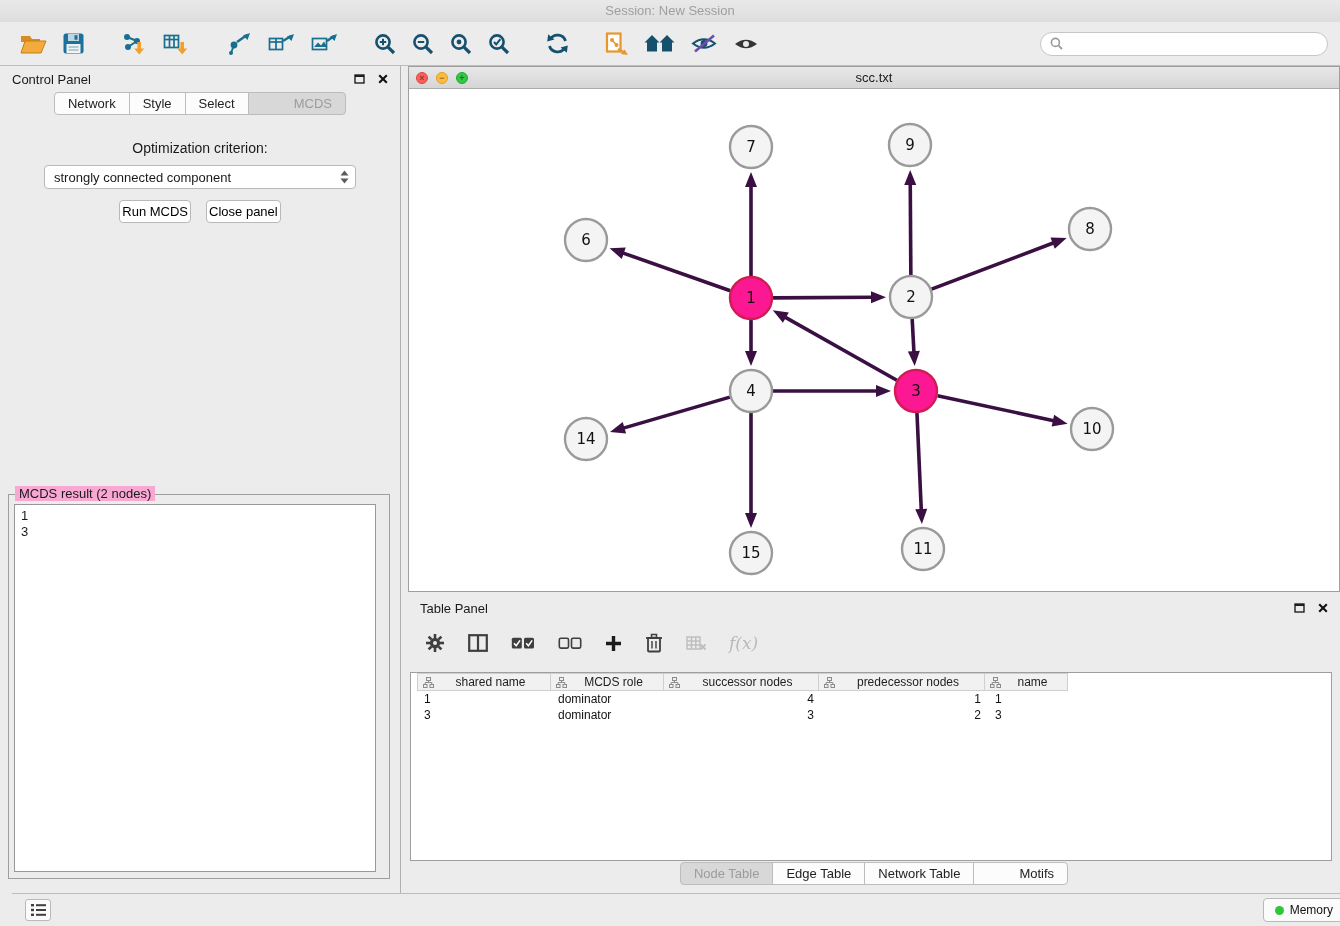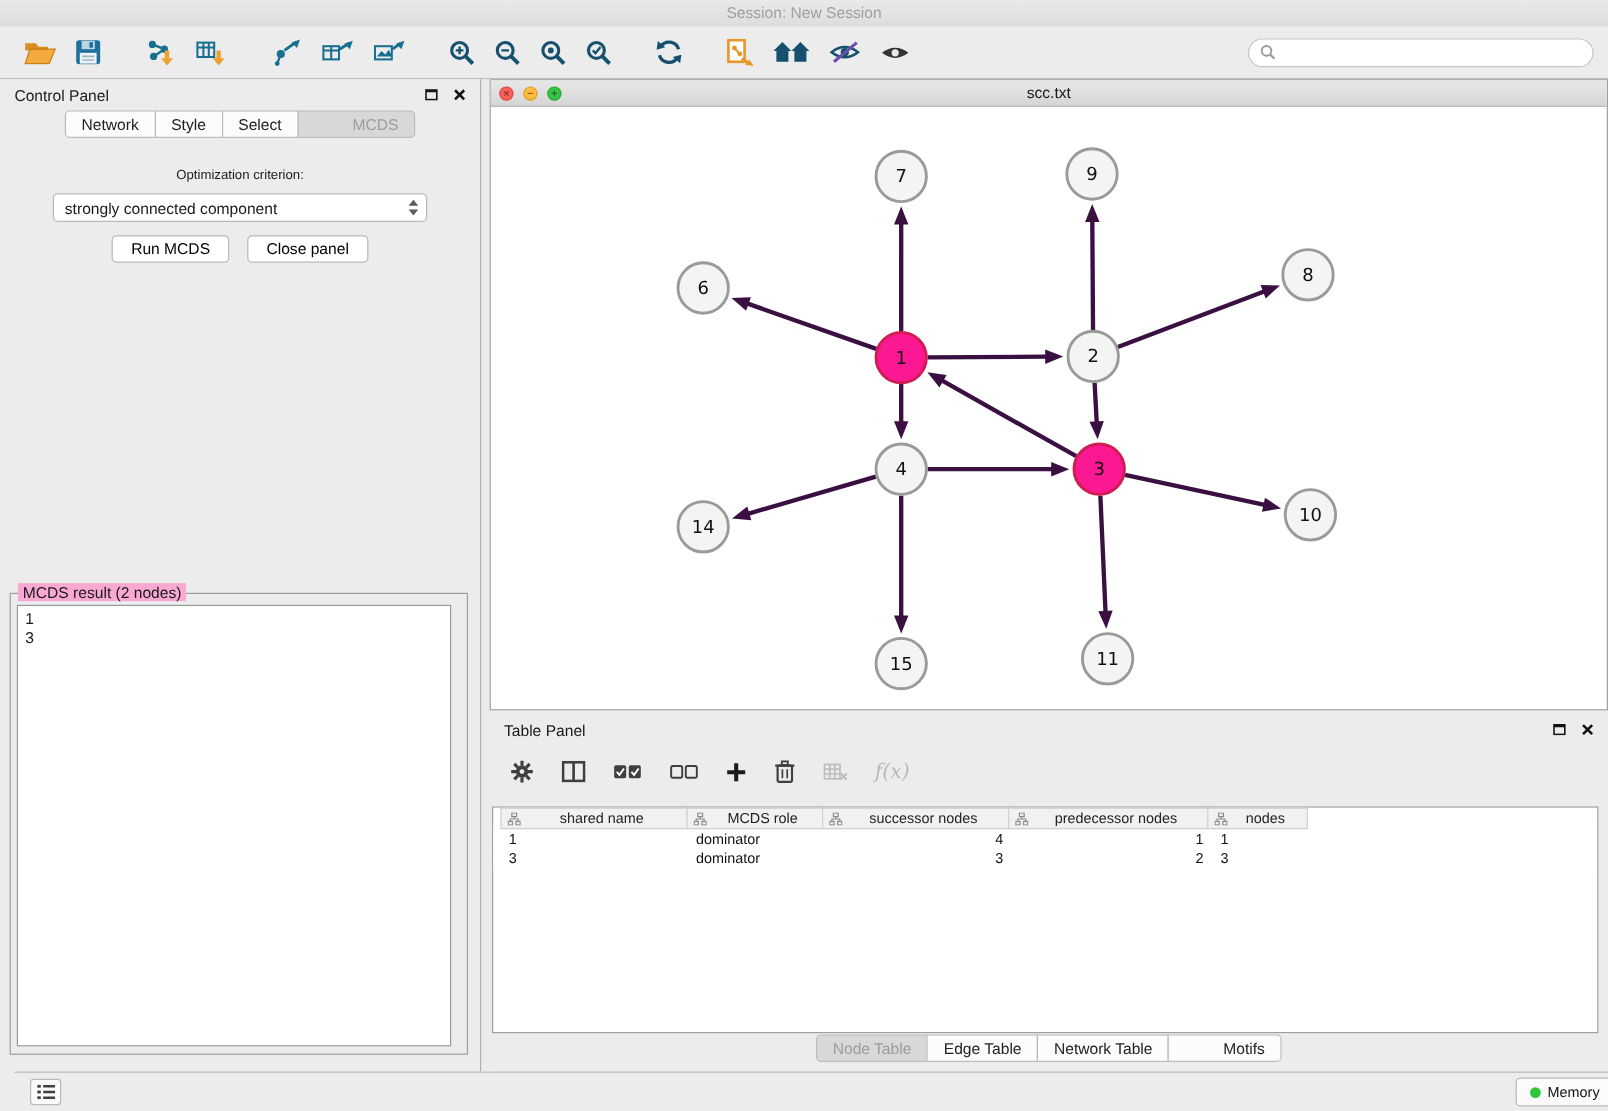--- a/index.html
+++ b/index.html
@@ -29,26 +29,26 @@
   .seg-tabs{display:flex;justify-content:center;}
   .seg-tab{border:1px solid #bcbcbc;background:#fcfcfc;padding:3px 13px;font-size:13px;margin-left:-1px;
     color:#222;cursor:pointer;white-space:nowrap;}
   .seg-tab:first-child{border-radius:4px 0 0 4px;margin-left:0;}
   .seg-tab:last-child{border-radius:0 4px 4px 0;padding-left:45px;}
   .seg-tab.selected{background:#d8d8d8;color:#9c9c9c;}
 
   
   .control-panel{position:absolute;left:0;top:66px;width:401px;height:827px;background:#ececec;
     border-right:1px solid #b0b0b0;}
-  .opt-label{text-align:center;margin-top:25px;font-size:11px;}
+  .opt-label{text-align:center;margin-top:25px;font-size:14px;}
   .dropdown{width:312px;height:24px;margin:9px auto 0;background:#fff;border:1px solid #b9b9b9;border-radius:4px;
     display:flex;align-items:center;padding:0 5px 0 9px;font-size:13px;cursor:pointer;gap:40px;}
   .dropdown .val{flex:1;}
   .btn-row{display:flex;justify-content:center;gap:15px;margin-top:11px;}
-  .btn{background:#fff;border:1px solid #b9b9b9;border-radius:4px;height:23px;padding:0 15px;
+  .btn{background:#fff;border:1px solid #b9b9b9;border-radius:4px;height:23px;padding:0 2px;
     font-size:13px;font-family:inherit;cursor:pointer;}
   .result-group{position:absolute;left:8px;right:10px;top:428px;bottom:14px;border:1px solid #9e9e9e;}
   .result-legend{position:absolute;top:-9px;left:6px;background:#f9a8d4;padding:0 4px;font-size:13px;}
   .result-area{position:absolute;left:5px;right:13px;top:9px;bottom:6px;background:#fff;
     border:1px solid #989898;font-size:13px;padding:3px 6px;line-height:16px;overflow:auto;}
 
   
   .network-window{position:absolute;left:408px;top:66px;right:0;height:526px;border:1px solid #9f9f9f;
     background:#fff;display:flex;flex-direction:column;}
   .net-titlebar{flex:0 0 22px;background:linear-gradient(#e8e8e8,#d5d5d5);border-bottom:1px solid #ababab;
@@ -73,21 +73,21 @@
   .tp-thead{display:flex;height:18px;}
   .th{display:flex;align-items:center;background:#f1f1f1;border:1px solid #cfcfcf;margin-left:-1px;
     font-size:12px;color:#222;padding:0 3px 0 5px;cursor:pointer;}
   .th:first-child{margin-left:6px;}
   .th-label{flex:1;text-align:center;padding:0 2px;}
   .tr{display:flex;height:16px;background:#fff;}
   .tr > .td:first-child{margin-left:6px;}
   .td{font-size:12px;padding:1px 7px;color:#111;overflow:hidden;white-space:nowrap;}
   .al-right{text-align:right;}
   .al-left{text-align:left;}
-  .c0{width:156px;}.c1{width:114px;}.c2{width:156px;}.c3{width:167px;}.c4{width:84px;}
+  .c0{width:134px;}.c1{width:114px;}.c2{width:156px;}.c3{width:167px;}.c4{width:84px;}
   .seg-tabs.bottom{position:absolute;left:0;right:0;bottom:5px;}
 
   
   .statusbar{position:absolute;left:0;bottom:0;width:100%;height:33px;background:#ececec;
     border-top:1px solid #bcbcbc;margin-left:12px;}
   .list-btn{position:absolute;left:13px;top:5px;width:26px;height:22px;background:#fbfbfb;
     border:1px solid #b9b9b9;border-radius:3px;display:flex;align-items:center;justify-content:center;cursor:pointer;}
   .memory-btn{position:absolute;right:7px;top:4px;height:24px;background:#fbfbfb;border:1px solid #b9b9b9;
     border-radius:4px;display:flex;align-items:center;gap:6px;padding:0 11px;font-size:12px;
     font-family:inherit;cursor:pointer;color:#111;}
@@ -492,21 +492,21 @@
           </svg>
           <span class="th-label">predecessor nodes</span>
         </div>
         <div class="th c4">
           <svg width="11" height="11" viewBox="0 0 11 11" style="flex:0 0 auto">
             <rect x="3.5" y="0.5" width="4" height="3" fill="none" stroke="#8a8a8a"></rect>
             <rect x="0.5" y="7.5" width="3.5" height="3" fill="none" stroke="#8a8a8a"></rect>
             <rect x="7" y="7.5" width="3.5" height="3" fill="none" stroke="#8a8a8a"></rect>
             <path d="M5.5 3.5 v2 M2.2 7.5 v-2 h6.6 v2" fill="none" stroke="#8a8a8a"></path>
           </svg>
-          <span class="th-label">nodes</span>
+          <span class="th-label">name</span>
         </div>
       </div>
     <div id="table-body">
         <div class="tr">
           <div class="td c0 al-left">1</div>
           <div class="td c1 al-left">dominator</div>
           <div class="td c2 al-right">4</div>
           <div class="td c3 al-right">1</div>
           <div class="td c4 al-left">1</div>
         </div>

